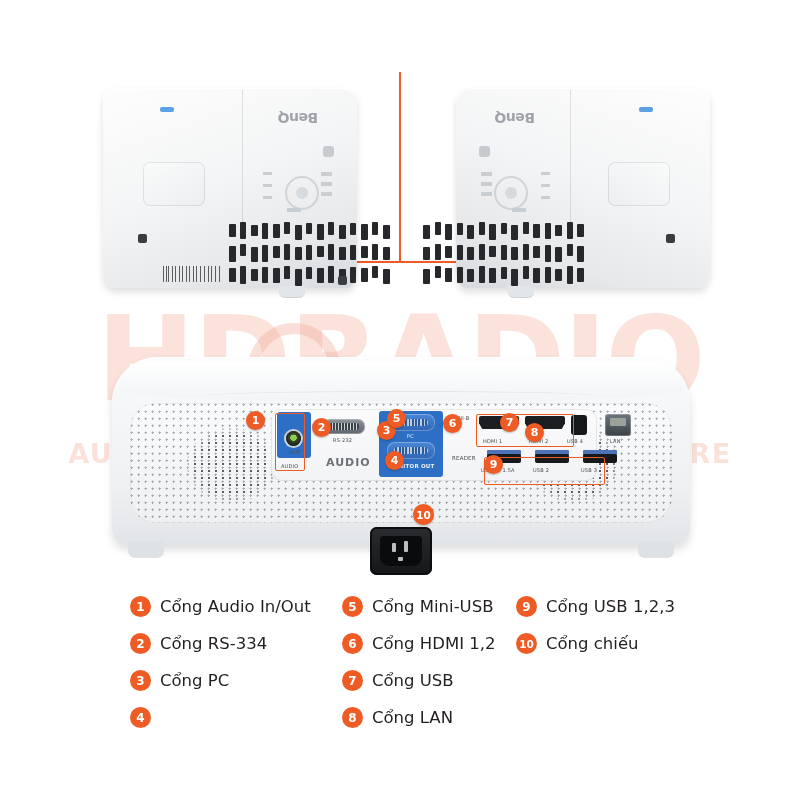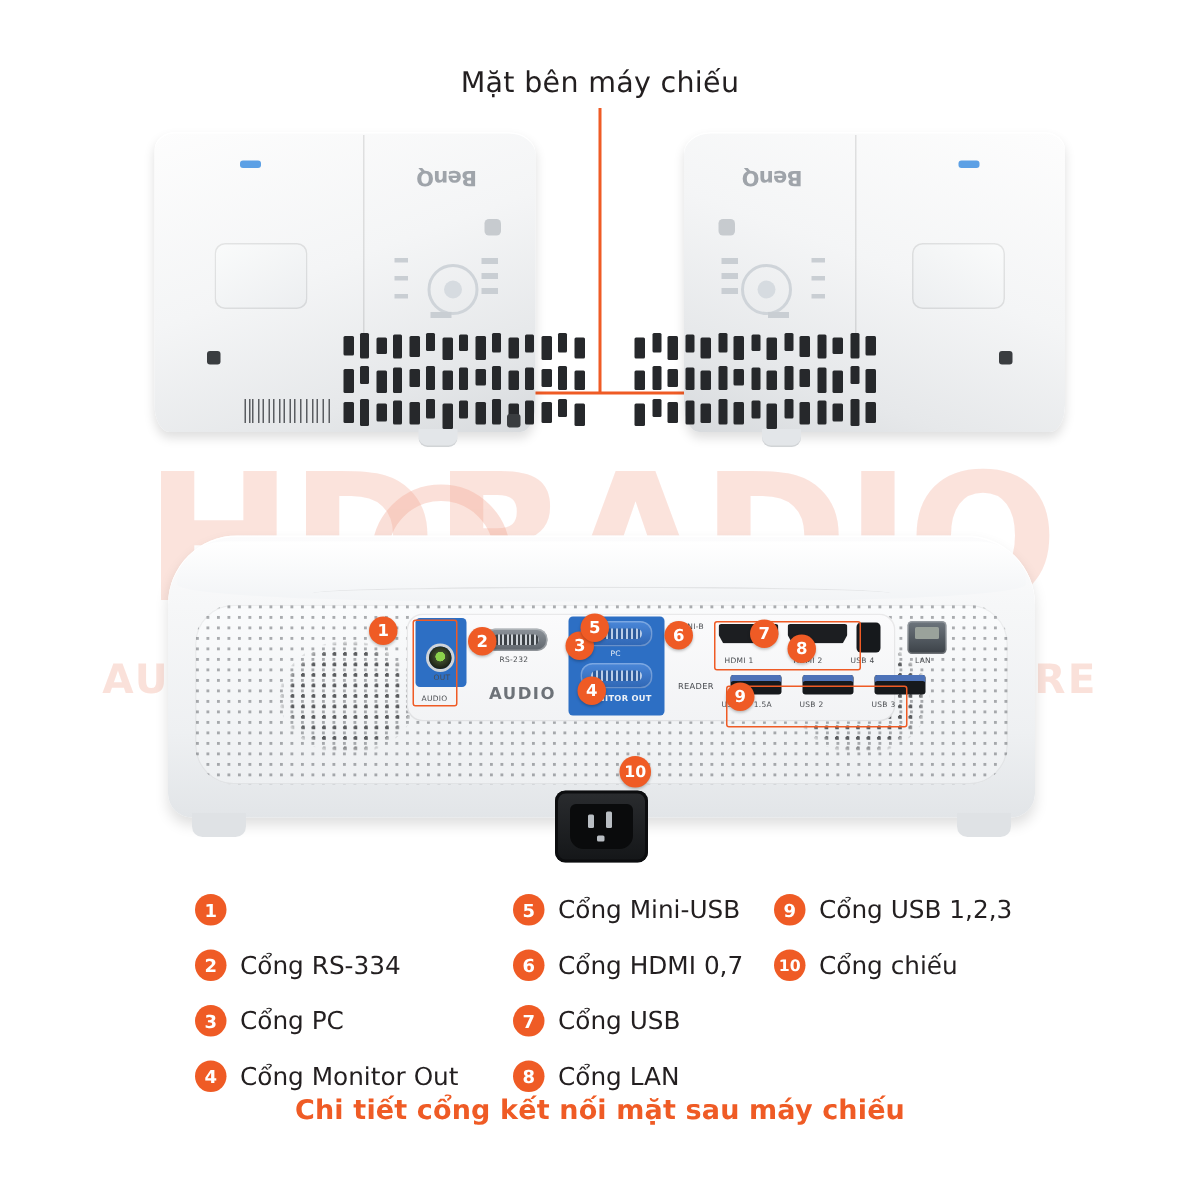--- a/index.html
+++ b/index.html
@@ -223,21 +223,20 @@
 </style>
 </head>
 <body>
 
 <div id="stage">
 
   <div class="wm wm-main">HDRADIO</div>
   <div class="wm-ring"></div>
   <div class="wm wm-sub">AUDIO - HOME CINEMA - HOME THEATRE</div>
 
-  <div class="top-caption">Mặt bên máy chiếu</div>
   <div class="leader-v"></div>
   <div class="leader-h"></div>
   <div class="leader-dot l"></div>
   <div class="leader-dot r"></div>
 
   <div class="proj-top left">
     <div class="ptop-body"></div>
     <div class="ptop-lidseam" style="left:147px;top:10px;"></div>
     <div class="ptop-lens" style="left:48px;top:82px;"></div>
     <div class="ptop-led" style="left:65px;top:27px;"></div>
@@ -464,43 +463,43 @@
   <div class="badge" style="left:443px;top:414px;">6</div>
   <div class="badge" style="left:500px;top:413px;">7</div>
   <div class="badge" style="left:525px;top:423px;">8</div>
   <div class="badge" style="left:484px;top:455px;">9</div>
   <div class="badge" style="left:413px;top:504px;width:21px;height:21px;font-size:10.5px;">10</div>
 
   <div class="legend">
     <div class="lcol c1">
       <div class="lrow">
         <div class="lbadge">1</div>
+        <div class="ltext">Cổng Audio In/Out</div>
       </div>
       <div class="lrow">
         <div class="lbadge">2</div>
         <div class="ltext">Cổng RS-334</div>
       </div>
       <div class="lrow">
         <div class="lbadge">3</div>
         <div class="ltext">Cổng PC</div>
       </div>
       <div class="lrow">
         <div class="lbadge">4</div>
-        <div class="ltext">Cổng Monitor Out</div>
       </div>
     </div>
 
     <div class="lcol c2">
       <div class="lrow">
         <div class="lbadge">5</div>
         <div class="ltext">Cổng Mini-USB</div>
       </div>
       <div class="lrow">
         <div class="lbadge">6</div>
-        <div class="ltext">Cổng HDMI 0,7</div>
+        <div class="ltext">Cổng HDMI 1,2</div>
       </div>
       <div class="lrow">
         <div class="lbadge">7</div>
         <div class="ltext">Cổng USB</div>
       </div>
       <div class="lrow">
         <div class="lbadge">8</div>
         <div class="ltext">Cổng LAN</div>
       </div>
     </div>
@@ -510,14 +509,13 @@
         <div class="lbadge">9</div>
         <div class="ltext">Cổng USB 1,2,3</div>
       </div>
       <div class="lrow">
         <div class="lbadge wide">10</div>
         <div class="ltext">Cổng chiếu</div>
       </div>
     </div>
   </div>
 
-  <div class="bottom-title">Chi tiết cổng kết nối mặt sau máy chiếu</div>
 </div>
 
 </body></html>

